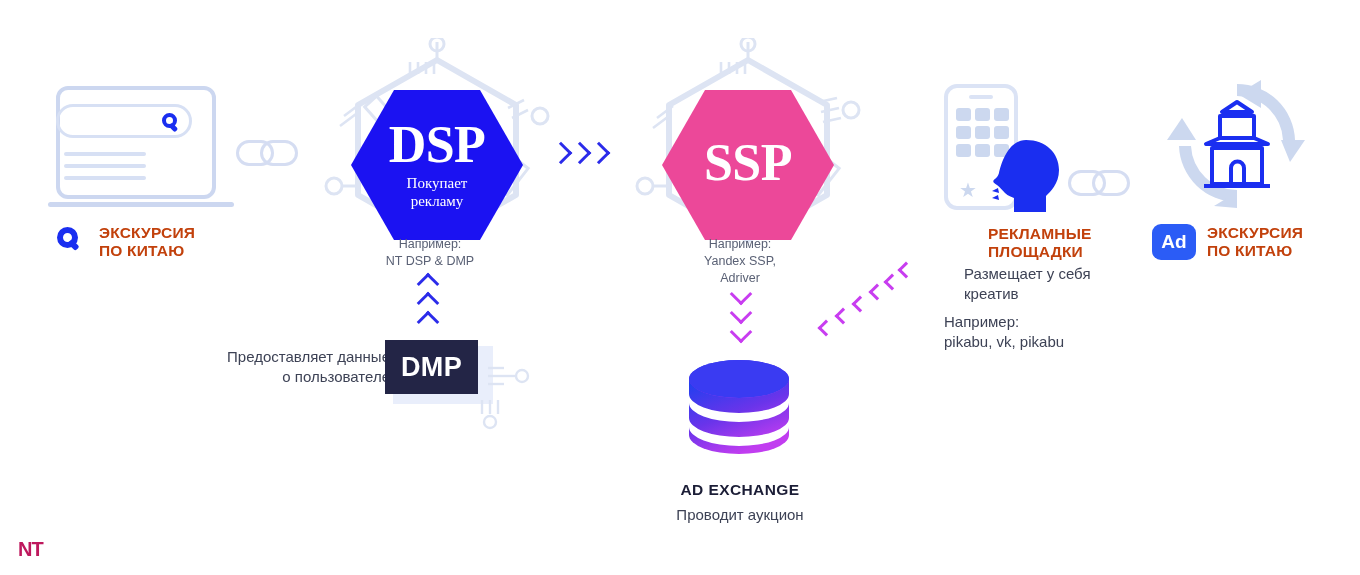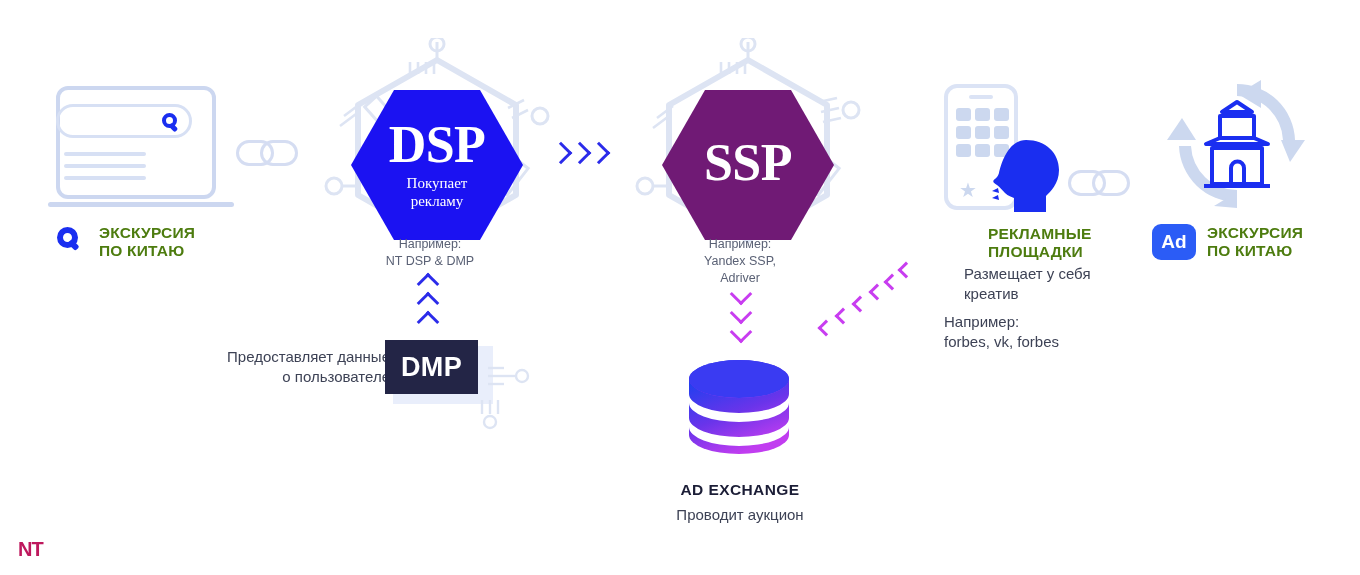--- a/index.html
+++ b/index.html
@@ -10,21 +10,21 @@
     overflow:hidden;
     position:relative;
     color:#1c1f35;
   }
   .stage{position:absolute;inset:0;}
   .abs{position:absolute;}
 
   
   .cap-bold{
     font-weight:bold;font-size:15.5px;line-height:1.18;
-    letter-spacing:.2px;color:#4d7c0f;text-transform:uppercase;
+    letter-spacing:.2px;color:#c2410c;text-transform:uppercase;
   }
   .body-txt{
     font-size:15px;line-height:1.33;color:#3d4255;font-weight:normal;
   }
   .small-txt{
     font-size:12.5px;line-height:1.35;color:#5a6175;text-align:center;
   }
   .center{text-align:center;}
   .right{text-align:right;}
 
@@ -79,21 +79,21 @@
     clip-path:polygon(25% 0%,75% 0%,100% 50%,75% 100%,25% 100%,0% 50%);
     display:flex;flex-direction:column;align-items:center;justify-content:center;
     color:#fff;text-align:center;font-family:Liberation Serif, serif;
   }
   .hex .big{
     font-size:52px;font-weight:bold;letter-spacing:-.5px;line-height:.95;
     margin-bottom:5px;
   }
   .hex .sub{font-size:15px;line-height:1.2;font-weight:normal;padding:0 8px;}
   #hex-dsp{background:#1b12f2;}
-  #hex-ssp{background:#701a75;}
+  #hex-ssp{background:#ec4899;}
   #hex-ssp .big{font-size:52px;}
   #hex-ssp .sub{font-size:14px;}
 
   
   #dsp-example{left:340px;top:236px;width:180px;}
   #ssp-example{left:650px;top:236px;width:180px;}
 
   
   .chev{
     position:absolute;width:13px;height:13px;border-style:solid;
@@ -371,21 +371,21 @@
   <div class="abs cap-bold" id="platform-label">
     <div>РЕКЛАМНЫЕ</div>
     <div>ПЛОЩАДКИ</div>
   </div>
   <div class="abs body-txt" id="platform-desc">
     <div>Размещает у себя</div>
     <div>креатив</div>
   </div>
   <div class="abs body-txt" id="platform-example">
     <div>Например:</div>
-    <div>forbes, vk, forbes</div>
+    <div>pikabu, vk, pikabu</div>
   </div>
 
   <div class="abs chain" id="chain-2">
     <span class="l"></span>
       <span class="r"></span>
   </div>
 
   <div class="abs" id="node-final">
     <svg width="170" height="130" viewBox="0 0 170 130">
       <g fill="#ccd8ef">

